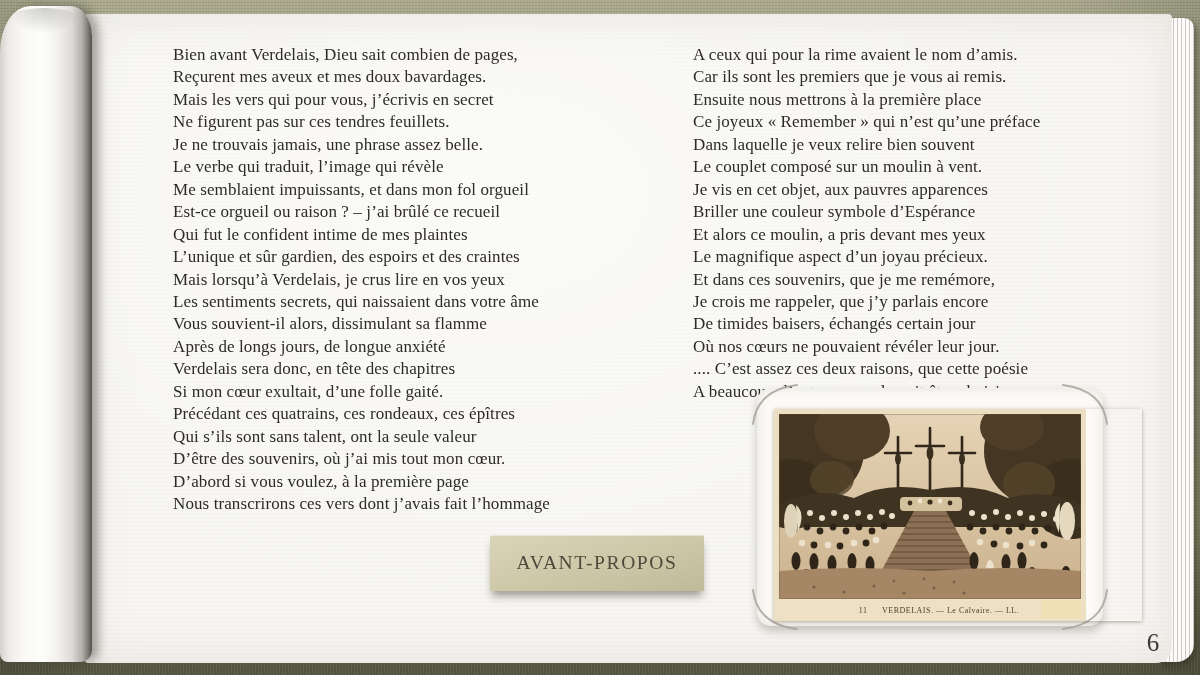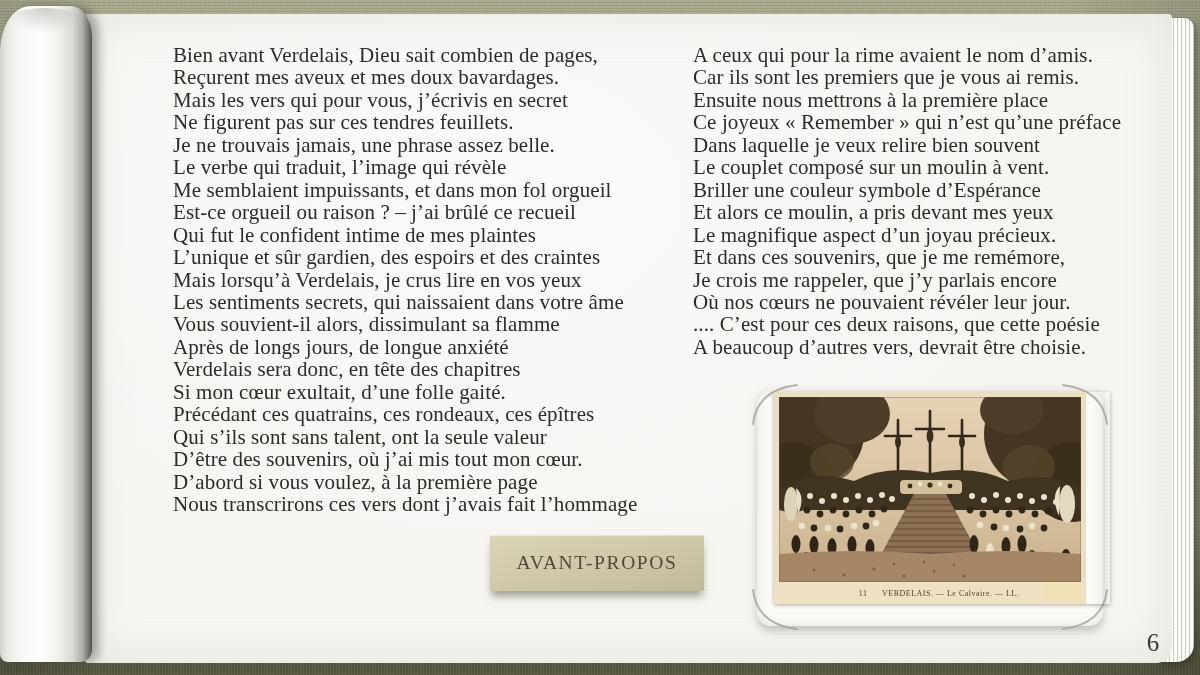--- a/index.html
+++ b/index.html
@@ -53,21 +53,21 @@
     box-shadow:7px 0 10px rgba(48,46,36,.38);
   }
   .page-curl::before{
     content:"";position:absolute;left:6px;top:2px;right:10px;height:26px;
     background:radial-gradient(ellipse at 50% 0%, rgba(120,118,110,.35), rgba(120,118,110,0) 70%);
     border-radius:50%;
   }
 
   
   .poem-col{
-    position:absolute;top:30px;color:#2d2b28;font-size:21px;line-height:22.45px;
+    position:absolute;top:30px;color:#2d2b28;font-size:17px;line-height:22.45px;
     letter-spacing:.1px;white-space:nowrap;
   }
   .col-left{left:88px;}
   .col-right{left:608px;}
 
   
   .plaque{
     position:absolute;left:490px;top:535px;width:214px;height:56px;
     display:flex;align-items:center;justify-content:center;
     background:linear-gradient(165deg,#dbd5b8 0%,#cdc6a7 55%,#c1ba9a 100%);
@@ -79,21 +79,21 @@
   }
 
   
   .photo-mat{
     position:absolute;left:757px;top:388px;width:346px;height:238px;
     background:#fcfbf7;border-radius:14px;
     box-shadow:0 5px 9px rgba(70,64,48,.28), inset 0 0 14px rgba(172,166,150,.28);
   }
   .mat-corners{position:absolute;left:-10px;top:-10px;width:366px;height:258px;overflow:visible;}
   .postcard-wrap{
-    position:absolute;left:17px;top:4px;width:336px;height:212px;
+    position:absolute;left:17px;top:21px;width:368px;height:212px;
     box-shadow:0 1px 4px rgba(84,72,52,.45);
   }
 
   
   .page-number{
     position:absolute;left:1138px;top:629px;width:30px;text-align:center;
     color:#3a3936;font-size:25px;
   }
 </style>
 </head>
@@ -131,27 +131,29 @@
         <div class="poem-line">Nous transcrirons ces vers dont j’avais fait l’hommage</div>
       </div>
 
     <div class="poem-col col-right">
         <div class="poem-line">A ceux qui pour la rime avaient le nom d’amis.</div>
         <div class="poem-line">Car ils sont les premiers que je vous ai remis.</div>
         <div class="poem-line">Ensuite nous mettrons à la première place</div>
         <div class="poem-line">Ce joyeux « Remember » qui n’est qu’une préface</div>
         <div class="poem-line">Dans laquelle je veux relire bien souvent</div>
         <div class="poem-line">Le couplet composé sur un moulin à vent.</div>
+        <div class="poem-line">Je vis en cet objet, aux pauvres apparences</div>
         <div class="poem-line">Briller une couleur symbole d’Espérance</div>
         <div class="poem-line">Et alors ce moulin, a pris devant mes yeux</div>
         <div class="poem-line">Le magnifique aspect d’un joyau précieux.</div>
         <div class="poem-line">Et dans ces souvenirs, que je me remémore,</div>
         <div class="poem-line">Je crois me rappeler, que j’y parlais encore</div>
+        <div class="poem-line">De timides baisers, échangés certain jour</div>
         <div class="poem-line">Où nos cœurs ne pouvaient révéler leur jour.</div>
-        <div class="poem-line">.... C’est pour ces deux raisons, que cette poésie</div>
+        <div class="poem-line">.... C’est assez ces deux raisons, que cette poésie</div>
         <div class="poem-line">A beaucoup d’autres vers, devrait être choisie.</div>
       </div>
   </div>
 
   <div class="plaque">
     <span class="plaque-label">AVANT-PROPOS</span>
   </div>
 
   <div class="photo-mat">
     <svg class="mat-corners" viewBox="0 0 366 258">

